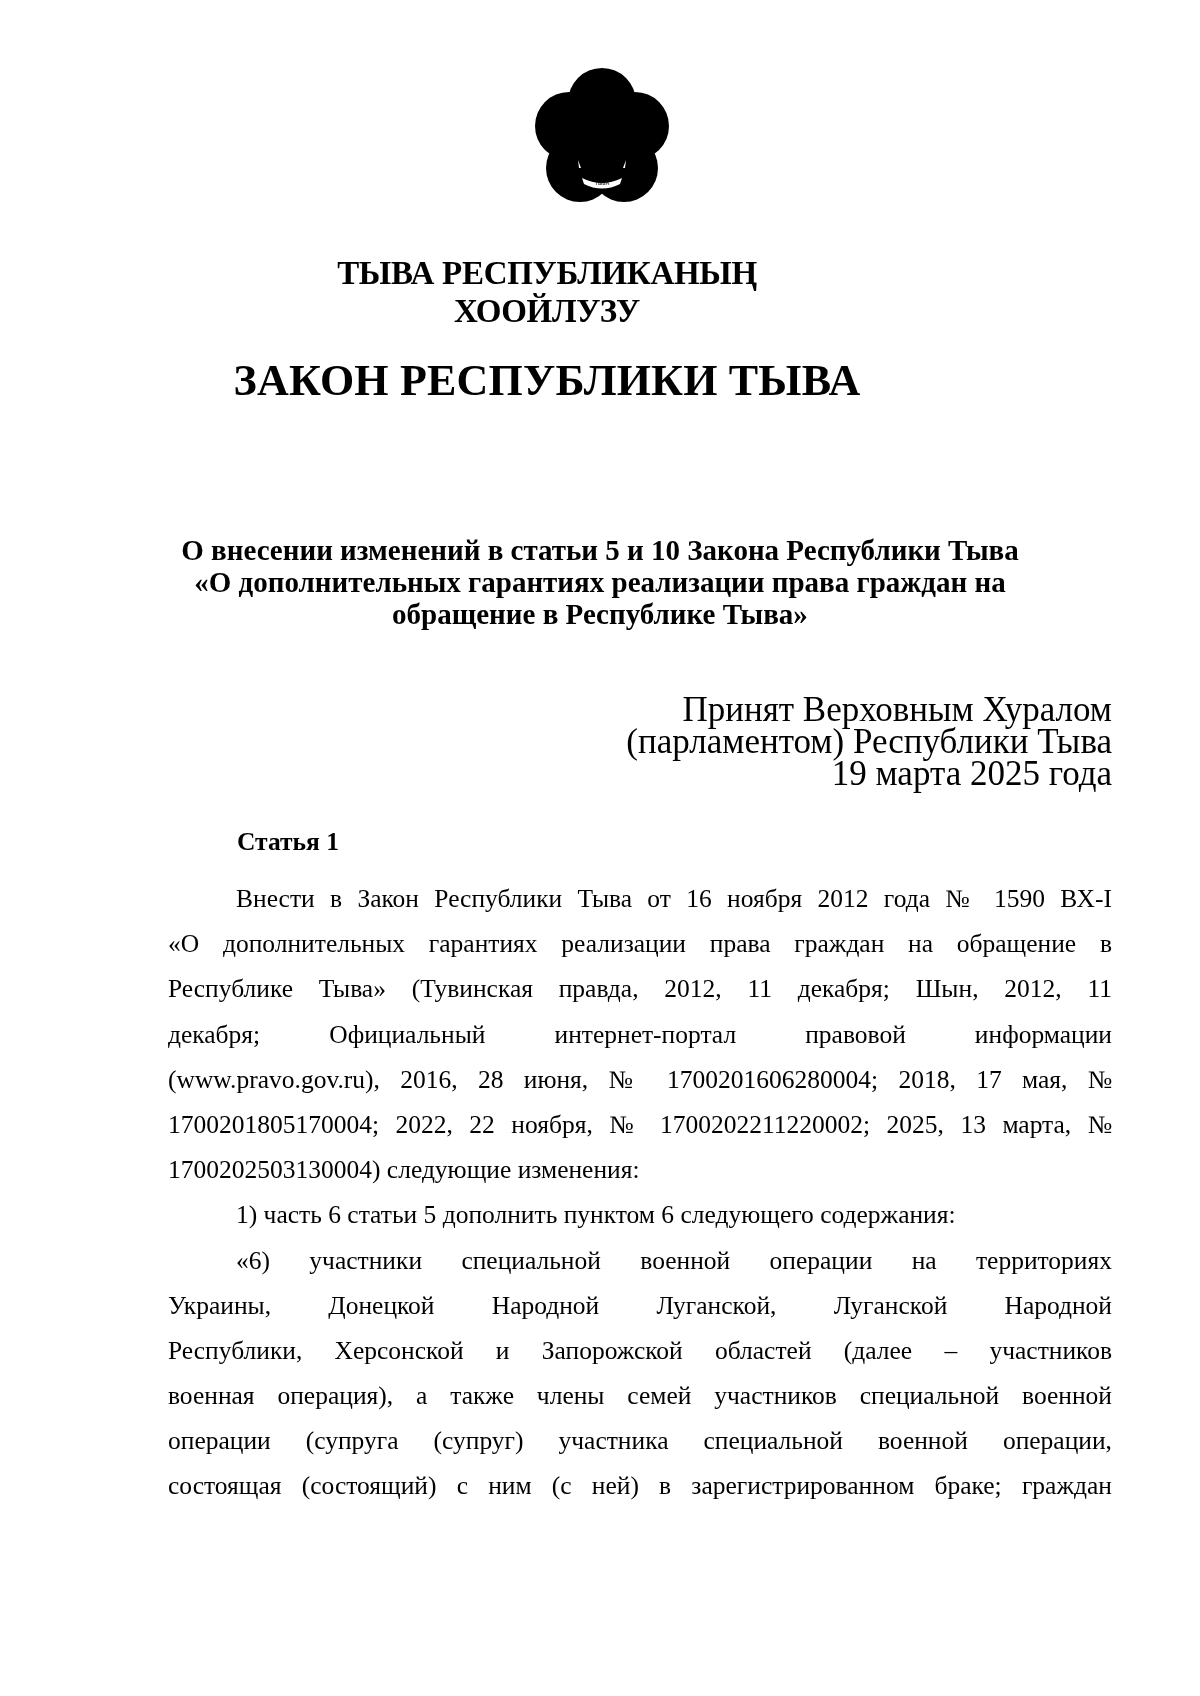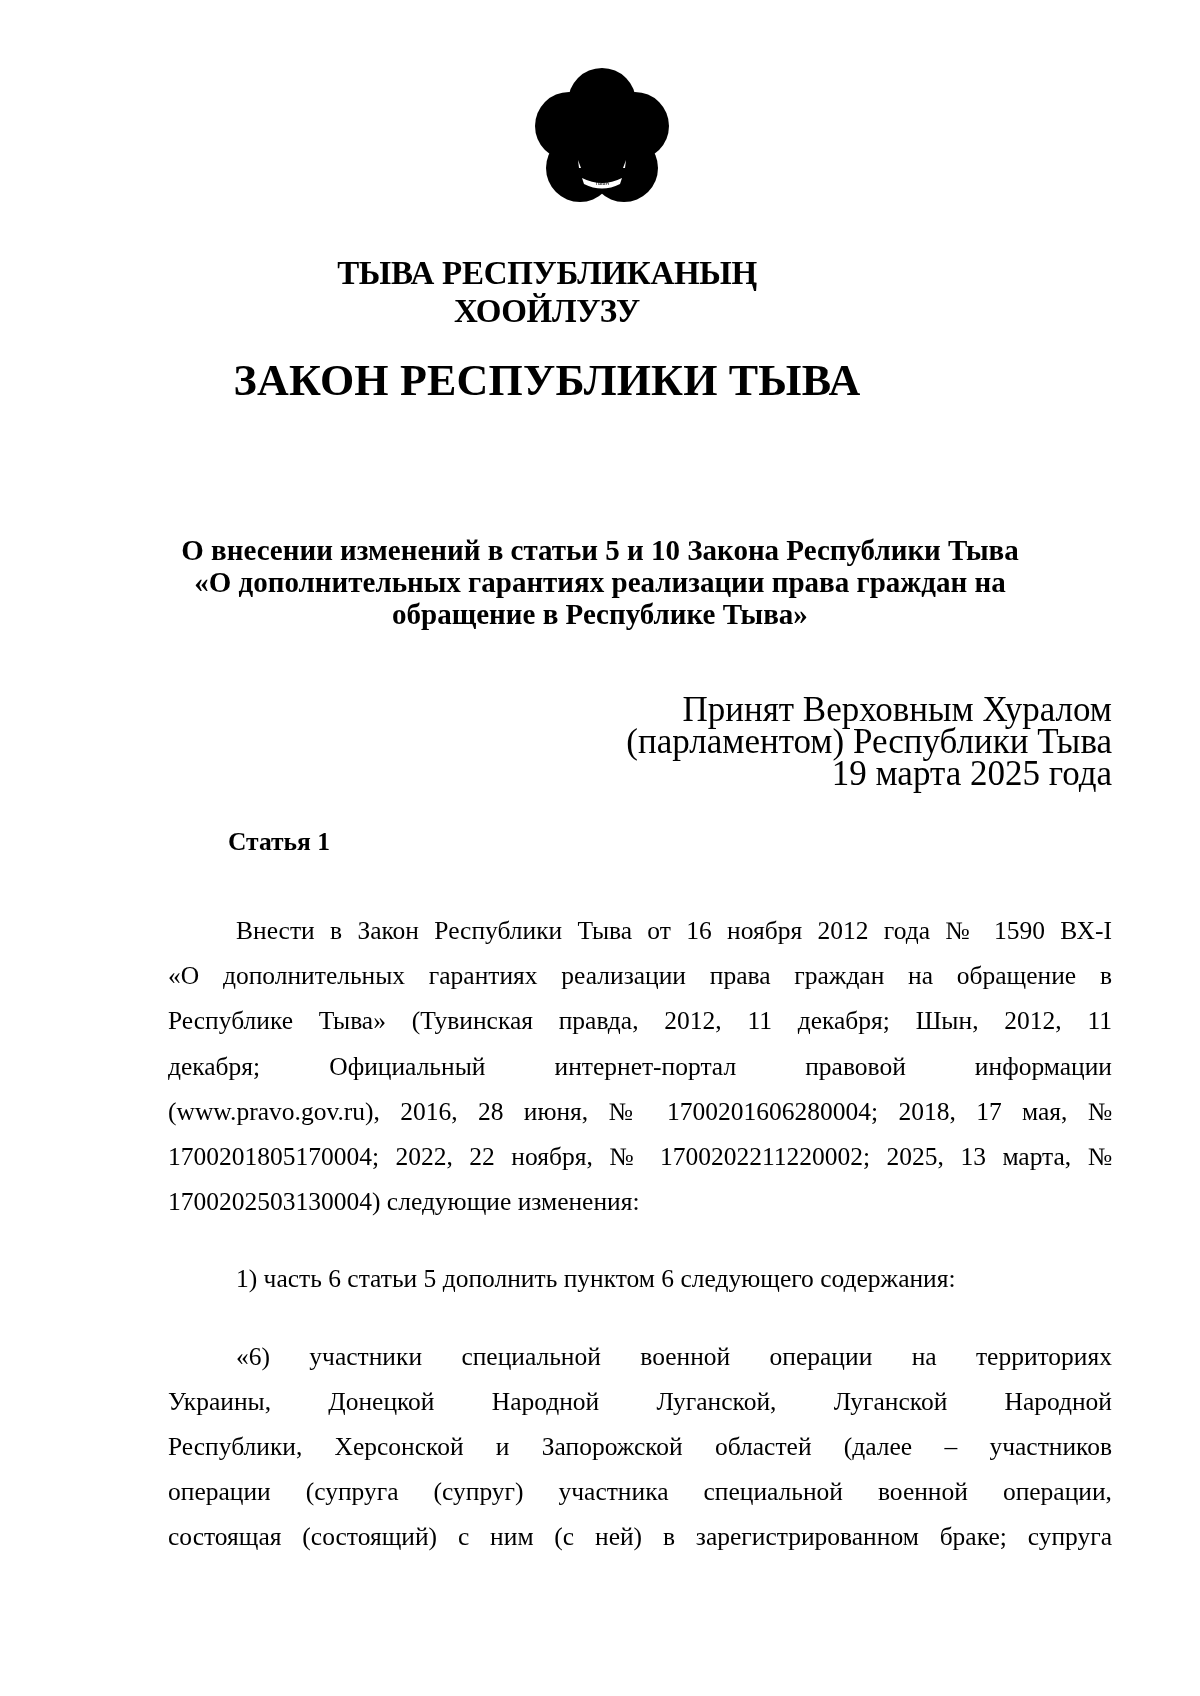--- a/index.html
+++ b/index.html
@@ -56,21 +56,21 @@
       position: absolute;
       right: 88px;
       top: 694px;
       text-align: right;
       font-size: 35px;
       line-height: 32px;
     }
     .adoption div { white-space: nowrap; }
     .article-heading {
       position: absolute;
-      left: 228px;
+      left: 237px;
       top: 826px;
       font-weight: bold;
       font-size: 25.5px;
       line-height: 32px;
     }
     .body-text {
       position: absolute;
       left: 168px;
       width: 944px;
       top: 876px;
@@ -80,21 +80,20 @@
     .line {
       height: 45.2px;
       white-space: nowrap;
     }
     .line.justify {
       text-align: justify;
       text-align-last: justify;
     }
     .line.indent {
       padding-left: 68px;
-      margin-top: 32px;
     }
     .line.left {
       text-align: left;
     }
   </style>
 </head>
 <body>
 
 <div class="emblem">
   <svg width="140" height="150" viewBox="0 0 140 150" xmlns="http://www.w3.org/2000/svg">
@@ -139,15 +138,16 @@
   <div class="line justify">«О дополнительных гарантиях реализации права граждан на обращение в</div>
   <div class="line justify">Республике Тыва» (Тувинская правда, 2012, 11 декабря; Шын, 2012, 11</div>
   <div class="line justify">декабря; Официальный интернет-портал правовой информации</div>
   <div class="line justify">(www.pravo.gov.ru), 2016, 28 июня, № 1700201606280004; 2018, 17 мая, №</div>
   <div class="line justify">1700201805170004; 2022, 22 ноября, № 1700202211220002; 2025, 13 марта, №</div>
   <div class="line left">1700202503130004) следующие изменения:</div>
   <div class="line indent left">1) часть 6 статьи 5 дополнить пунктом 6 следующего содержания:</div>
   <div class="line indent justify">«6) участники специальной военной операции на территориях</div>
   <div class="line justify">Украины, Донецкой Народной Луганской, Луганской Народной</div>
   <div class="line justify">Республики, Херсонской и Запорожской областей (далее – участников</div>
+  <div class="line justify">военная операция), а также члены семей участников специальной военной</div>
   <div class="line justify">операции (супруга (супруг) участника специальной военной операции,</div>
-  <div class="line justify">состоящая (состоящий) с ним (с ней) в зарегистрированном браке; супруга</div>
+  <div class="line justify">состоящая (состоящий) с ним (с ней) в зарегистрированном браке; граждан</div>
 </div>
 
 </body></html>

